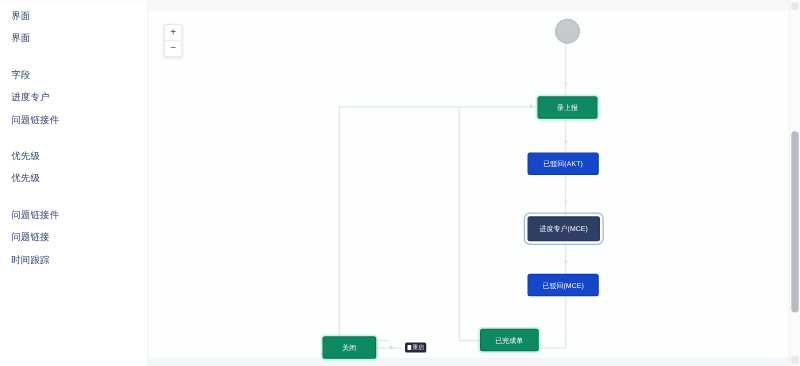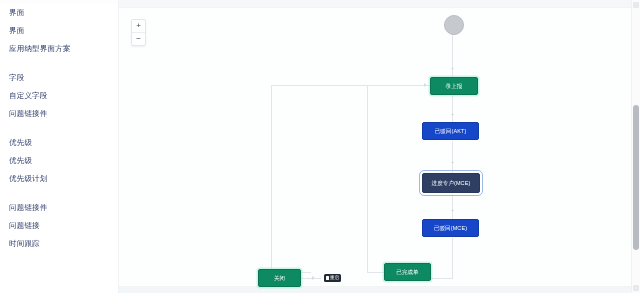--- a/index.html
+++ b/index.html
@@ -151,35 +151,33 @@
 </head>
 <body>
 
 <div id="root">
 
   <div id="sidebar">
 
     <div class="side-group">
       <div class="side-item head">界面</div>
       <div class="side-item">界面</div>
-      <div class="side-item">应用纳型界面方案</div>
     </div>
     <div class="side-gap"></div>
 
     <div class="side-group">
       <div class="side-item head">字段</div>
-      <div class="side-item">自定义字段</div>
+      <div class="side-item">进度专户</div>
       <div class="side-item">问题链接件</div>
     </div>
     <div class="side-gap"></div>
 
     <div class="side-group">
       <div class="side-item head">优先级</div>
       <div class="side-item">优先级</div>
-      <div class="side-item">优先级计划</div>
     </div>
     <div class="side-gap"></div>
 
     <div class="side-group">
       <div class="side-item head">问题链接件</div>
       <div class="side-item">问题链接</div>
       <div class="side-item">时间跟踪</div>
     </div>
     <div class="side-gap"></div>
 

